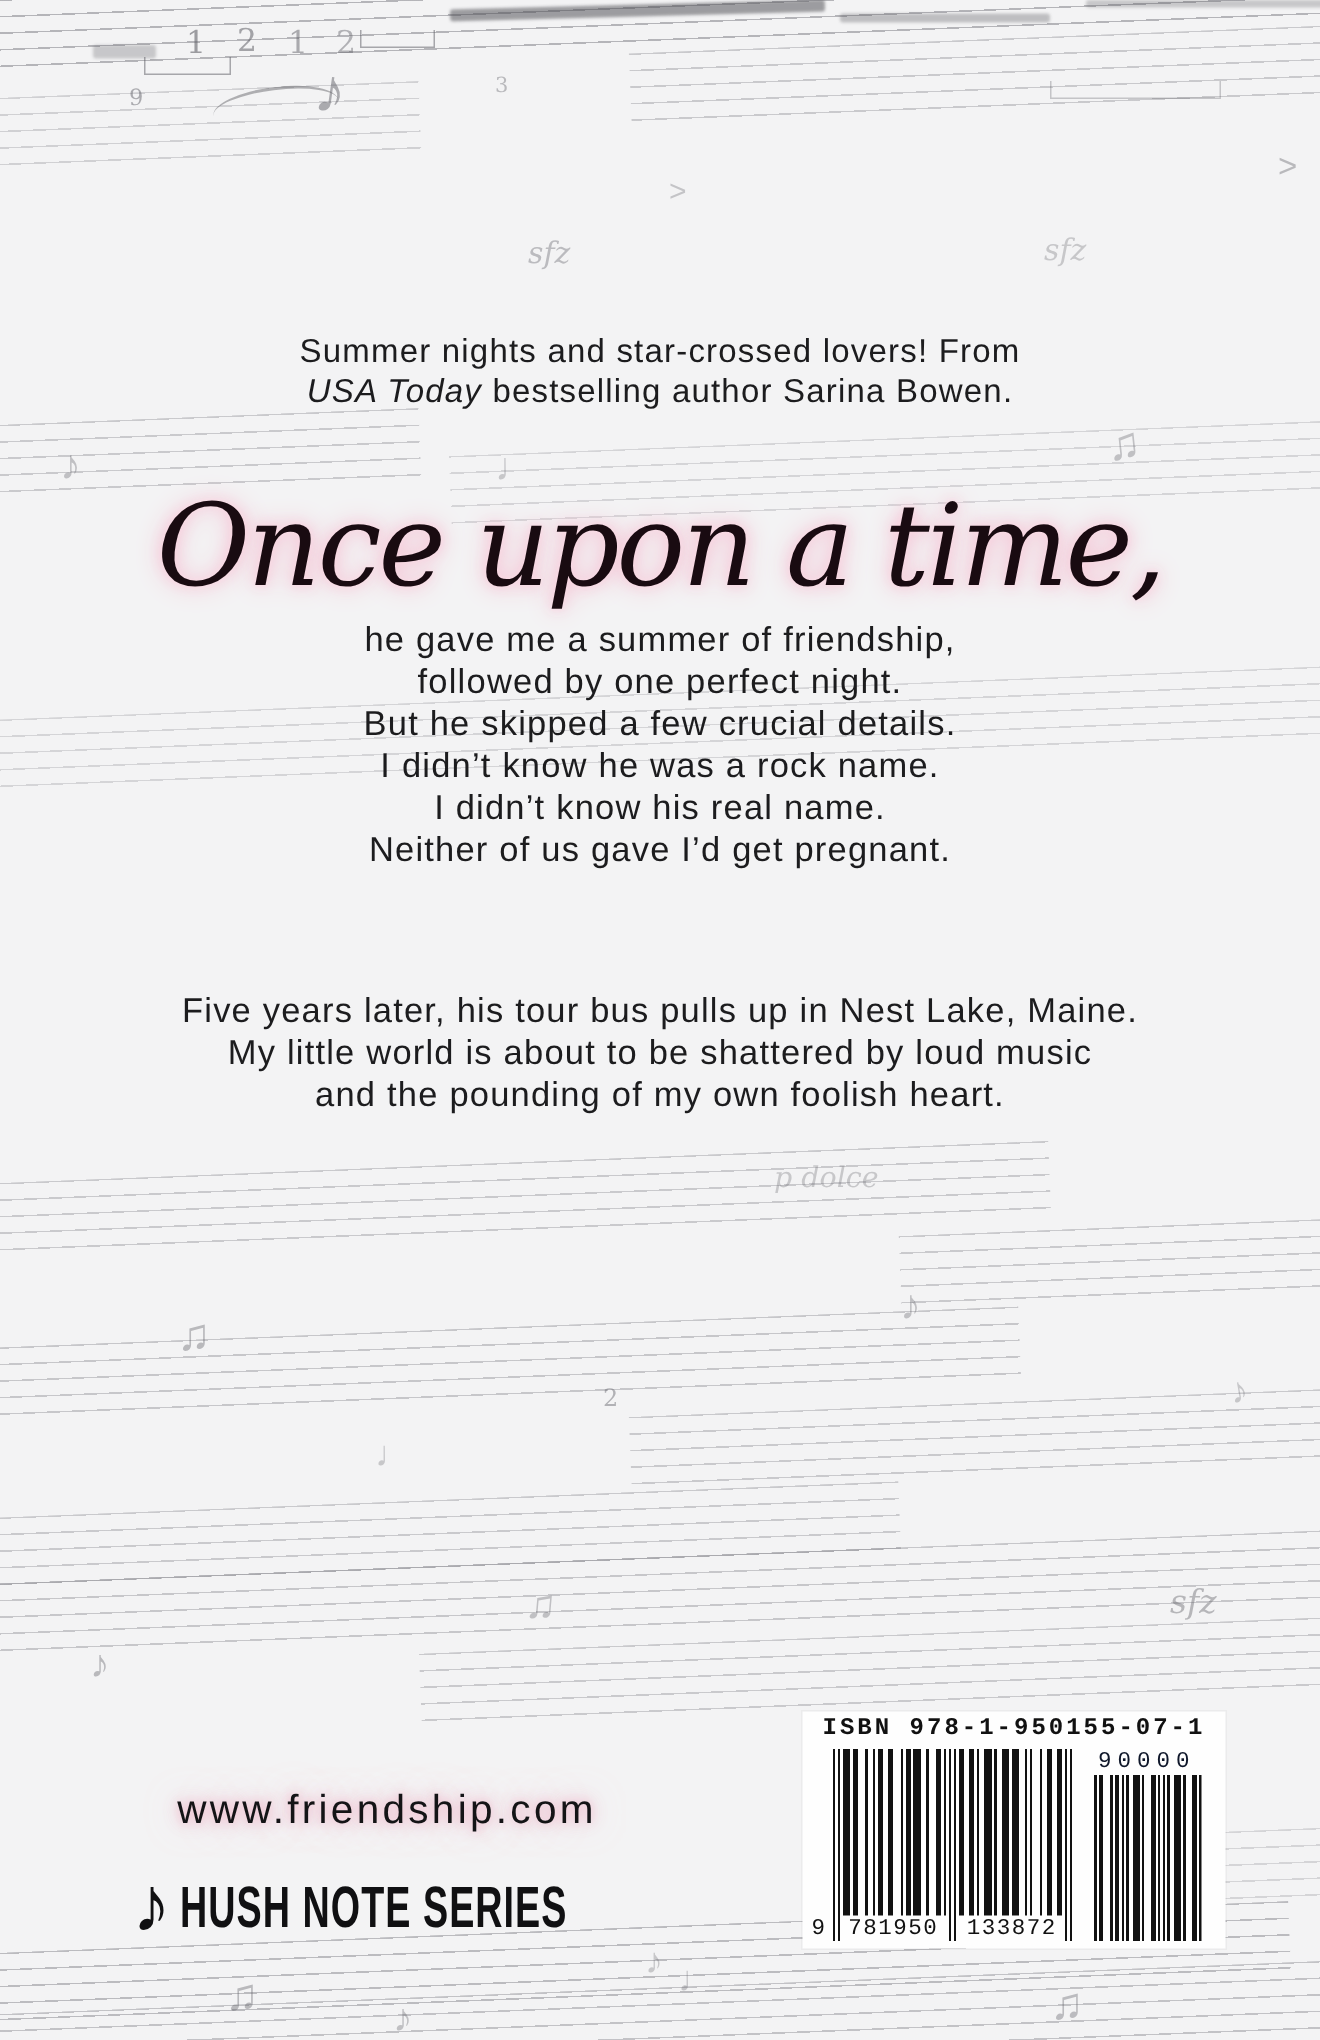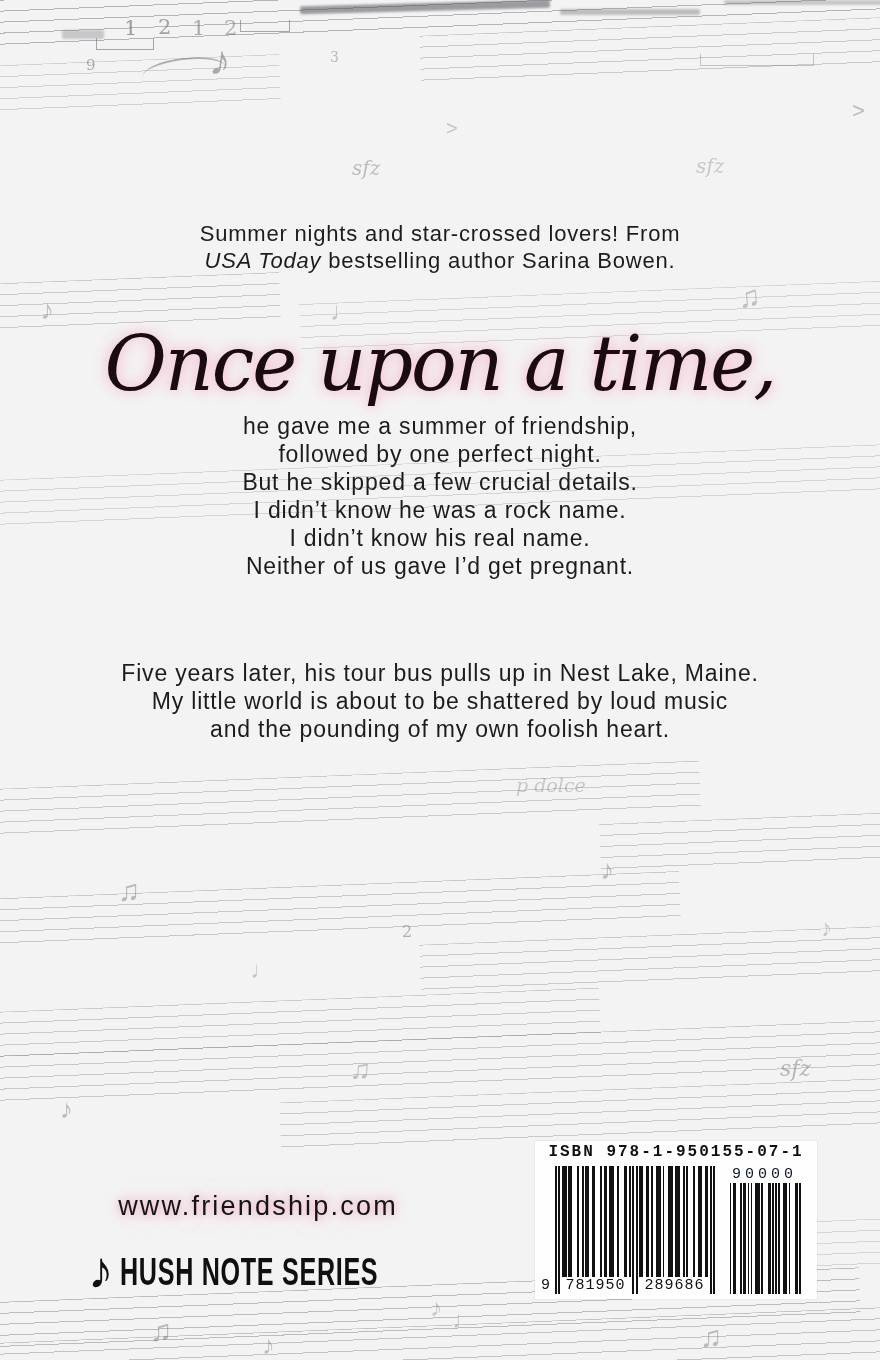--- a/index.html
+++ b/index.html
@@ -185,21 +185,21 @@
             <rect x="76" y="0" width="1" height="10" fill="#111"></rect>
             <rect x="78" y="0" width="1" height="10" fill="#111"></rect>
             <rect x="82" y="0" width="1" height="10" fill="#111"></rect>
             <rect x="85" y="0" width="2" height="10" fill="#111"></rect>
             <rect x="89" y="0" width="2" height="10" fill="#111"></rect>
             <rect x="92" y="0" width="1" height="10" fill="#111"></rect>
             <rect x="94" y="0" width="1" height="10" fill="#111"></rect>
           </svg>
         <span class="bc-num bc-num-lead">9</span>
         <span class="bc-num" style="left:3.2%;width:44.2%">781950</span>
-        <span class="bc-num" style="left:52.6%;width:44.2%">289686</span>
+        <span class="bc-num" style="left:52.6%;width:44.2%">133872</span>
       </div>
       <div class="bc-addon">
         <div class="bc-addon-num">90000</div>
         <div class="bc-addon-bars">
           <svg id="addon-bars" preserveAspectRatio="none" shape-rendering="crispEdges" viewBox="0 0 48 10">
               <rect x="1" y="0" width="1" height="10" fill="#111"></rect>
               <rect x="3" y="0" width="2" height="10" fill="#111"></rect>
               <rect x="8" y="0" width="1" height="10" fill="#111"></rect>
               <rect x="10" y="0" width="2" height="10" fill="#111"></rect>
               <rect x="13" y="0" width="1" height="10" fill="#111"></rect>

